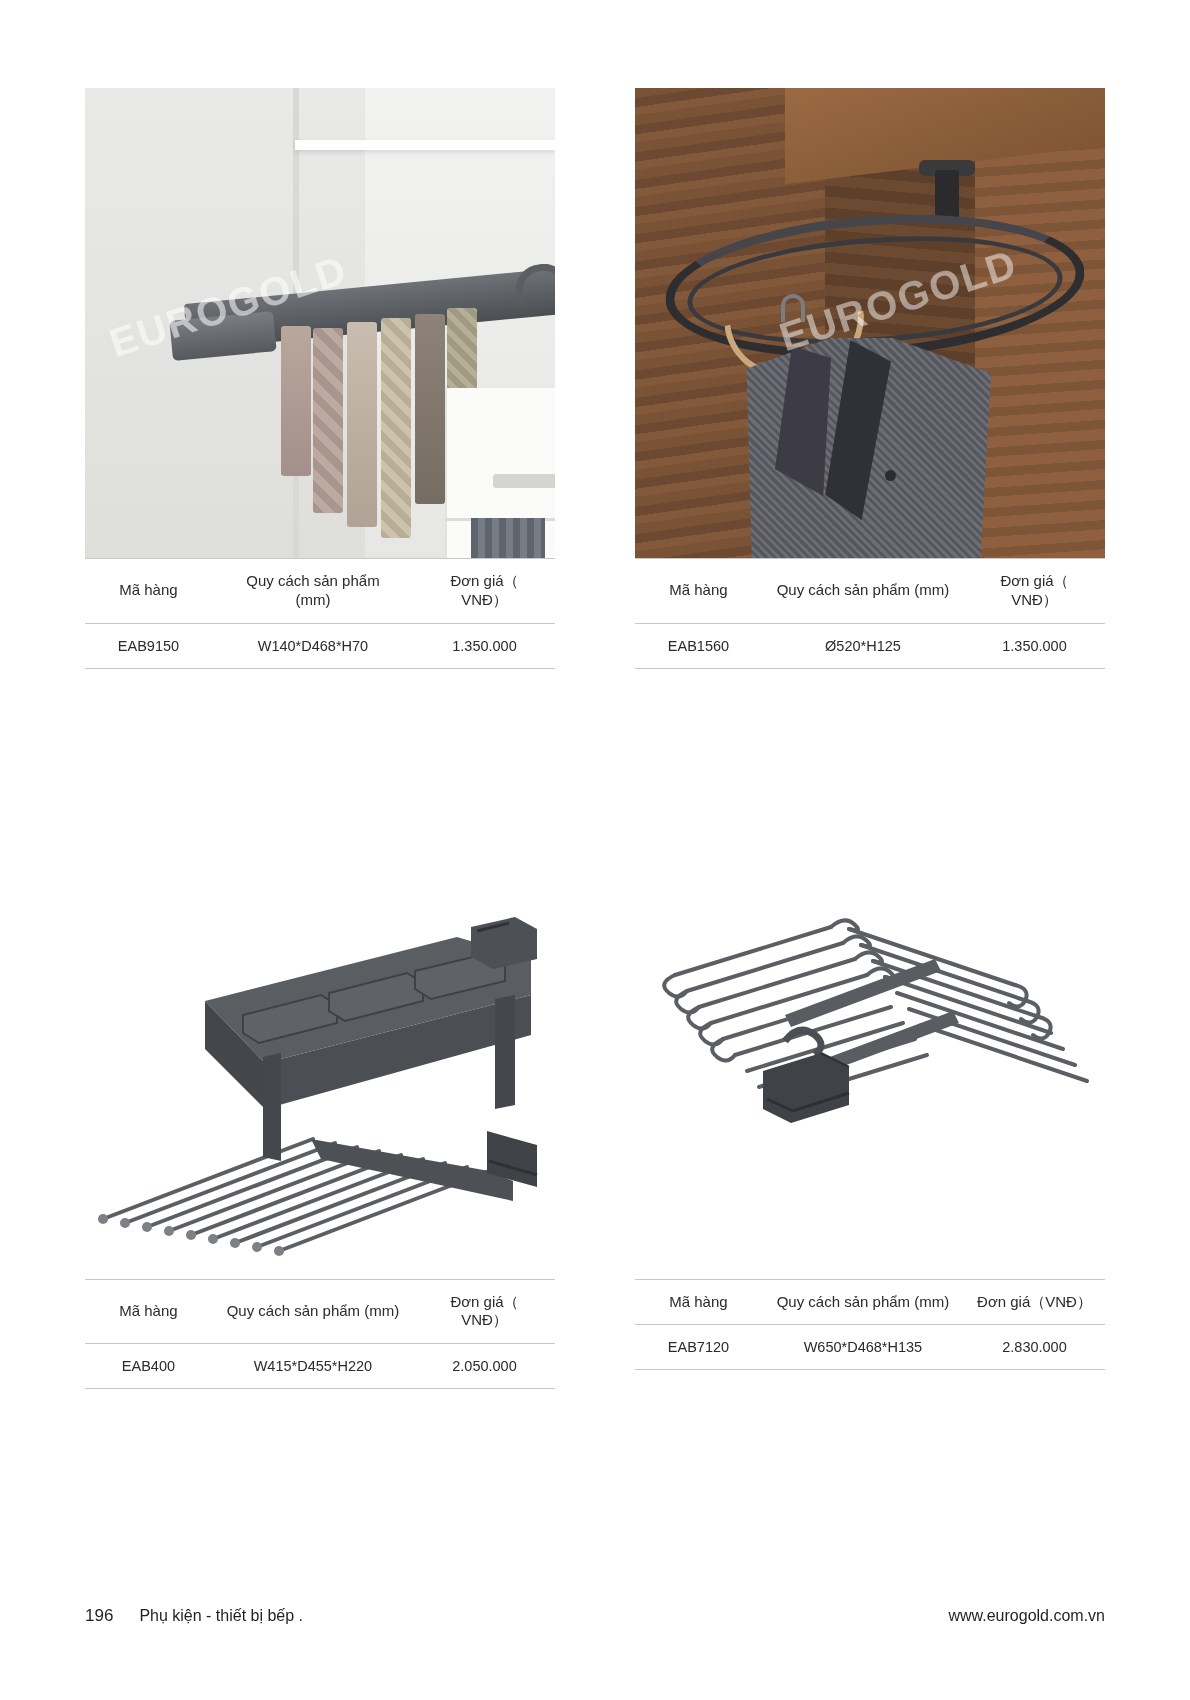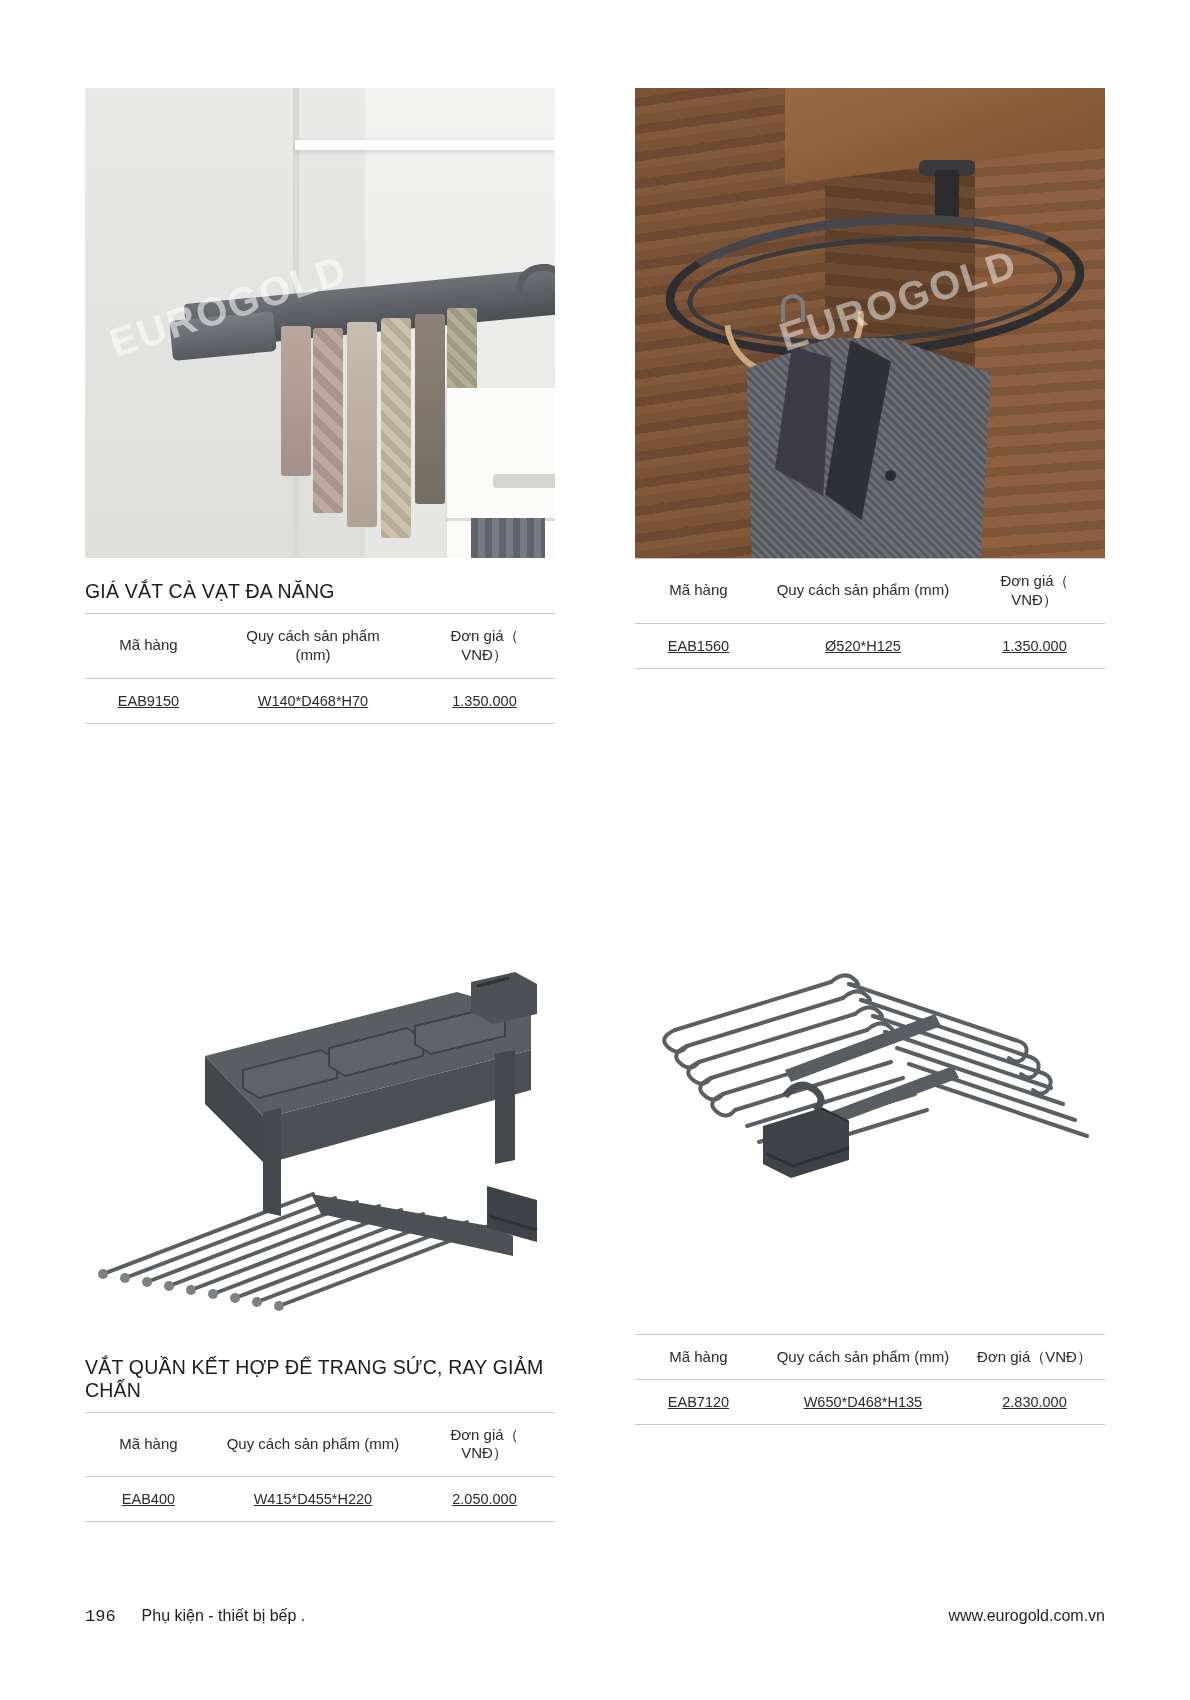--- a/index.html
+++ b/index.html
@@ -211,21 +211,20 @@
     border-top: 1px solid #c8c8c8;
     border-bottom: 1px solid #c8c8c8;
     text-align: center;
     line-height: 1.25;
   }
   table.spec td {
     padding: 14px 4px 14px;
     border-bottom: 1px solid #c8c8c8;
     text-align: center;
     font-size: 14.5px;
-    text-decoration: underline;
   }
   table.spec .col-code { width: 27%; }
   table.spec .col-spec { width: 43%; }
   table.spec .col-price { width: 30%; }
 
   
   .row2 { margin-top: 140px; }
   .row2 .photo { height: 470px; }
 
   
@@ -234,21 +233,21 @@
     left: 85px;
     right: 85px;
     bottom: 74px;
     display: flex;
     justify-content: space-between;
     align-items: baseline;
     font-size: 16px;
     color: #231f20;
   }
   .footer .page-left { display: flex; gap: 26px; align-items: baseline; }
-  .footer .page-num { font-size: 17px; font-family: Liberation Mono, monospace; }
+  .footer .page-num { font-size: 17px; }
   .footer .site { font-size: 16px; }
 
   
   svg.rack { display: block; }
 </style>
 </head>
 <body>
 
 <div class="page">
 
@@ -273,21 +272,20 @@
           <div class="tie" style="left:362px;top:220px;height:170px;background:repeating-linear-gradient(45deg,#a09a83 0 6px,#b5af97 6px 12px);"></div>
 
           <div class="drawer-box"></div>
           <div class="drawer-line"></div>
           <div class="pants"></div>
           <div class="pull"></div>
 
           <div class="watermark" style="left:20px;top:196px;">EUROGOLD</div>
         </div>
 
-        <div class="product-title">GIÁ VẮT CÀ VẠT ĐA NĂNG</div>
 
         <table class="spec">
           <thead>
             <tr>
               <th class="col-code">Mã hàng</th>
               <th class="col-spec">
                 <span>Quy cách sản phẩm</span><br>
                 <span>(mm)</span>
               </th>
               <th class="col-price">
@@ -393,21 +391,20 @@
             <path d="M410 190 L430 186 L430 296 L410 300 Z" fill="#44474c"></path>
 
             <path d="M386 118 L430 108 L452 120 L452 150 L408 160 L386 148 Z" fill="#4d5055"></path>
             <path d="M392 122 L424 114" stroke="#2f3236" stroke-width="3" fill="none"></path>
 
             <path d="M402 322 L452 336 L452 378 L402 364 Z" fill="#3f4247"></path>
             <path d="M404 352 L452 366" stroke="#2e3135" stroke-width="3" fill="none"></path>
           </svg>
         </div>
 
-        <div class="product-title">VẮT QUẦN KẾT HỢP ĐỂ TRANG SỨC, RAY GIẢM CHẤN</div>
 
         <table class="spec">
           <thead>
             <tr>
               <th class="col-code">Mã hàng</th>
               <th class="col-spec">Quy cách sản phẩm (mm)</th>
               <th class="col-price">
                 <span>Đơn giá（</span><br>
                 <span>VNĐ）</span>
               </th>

